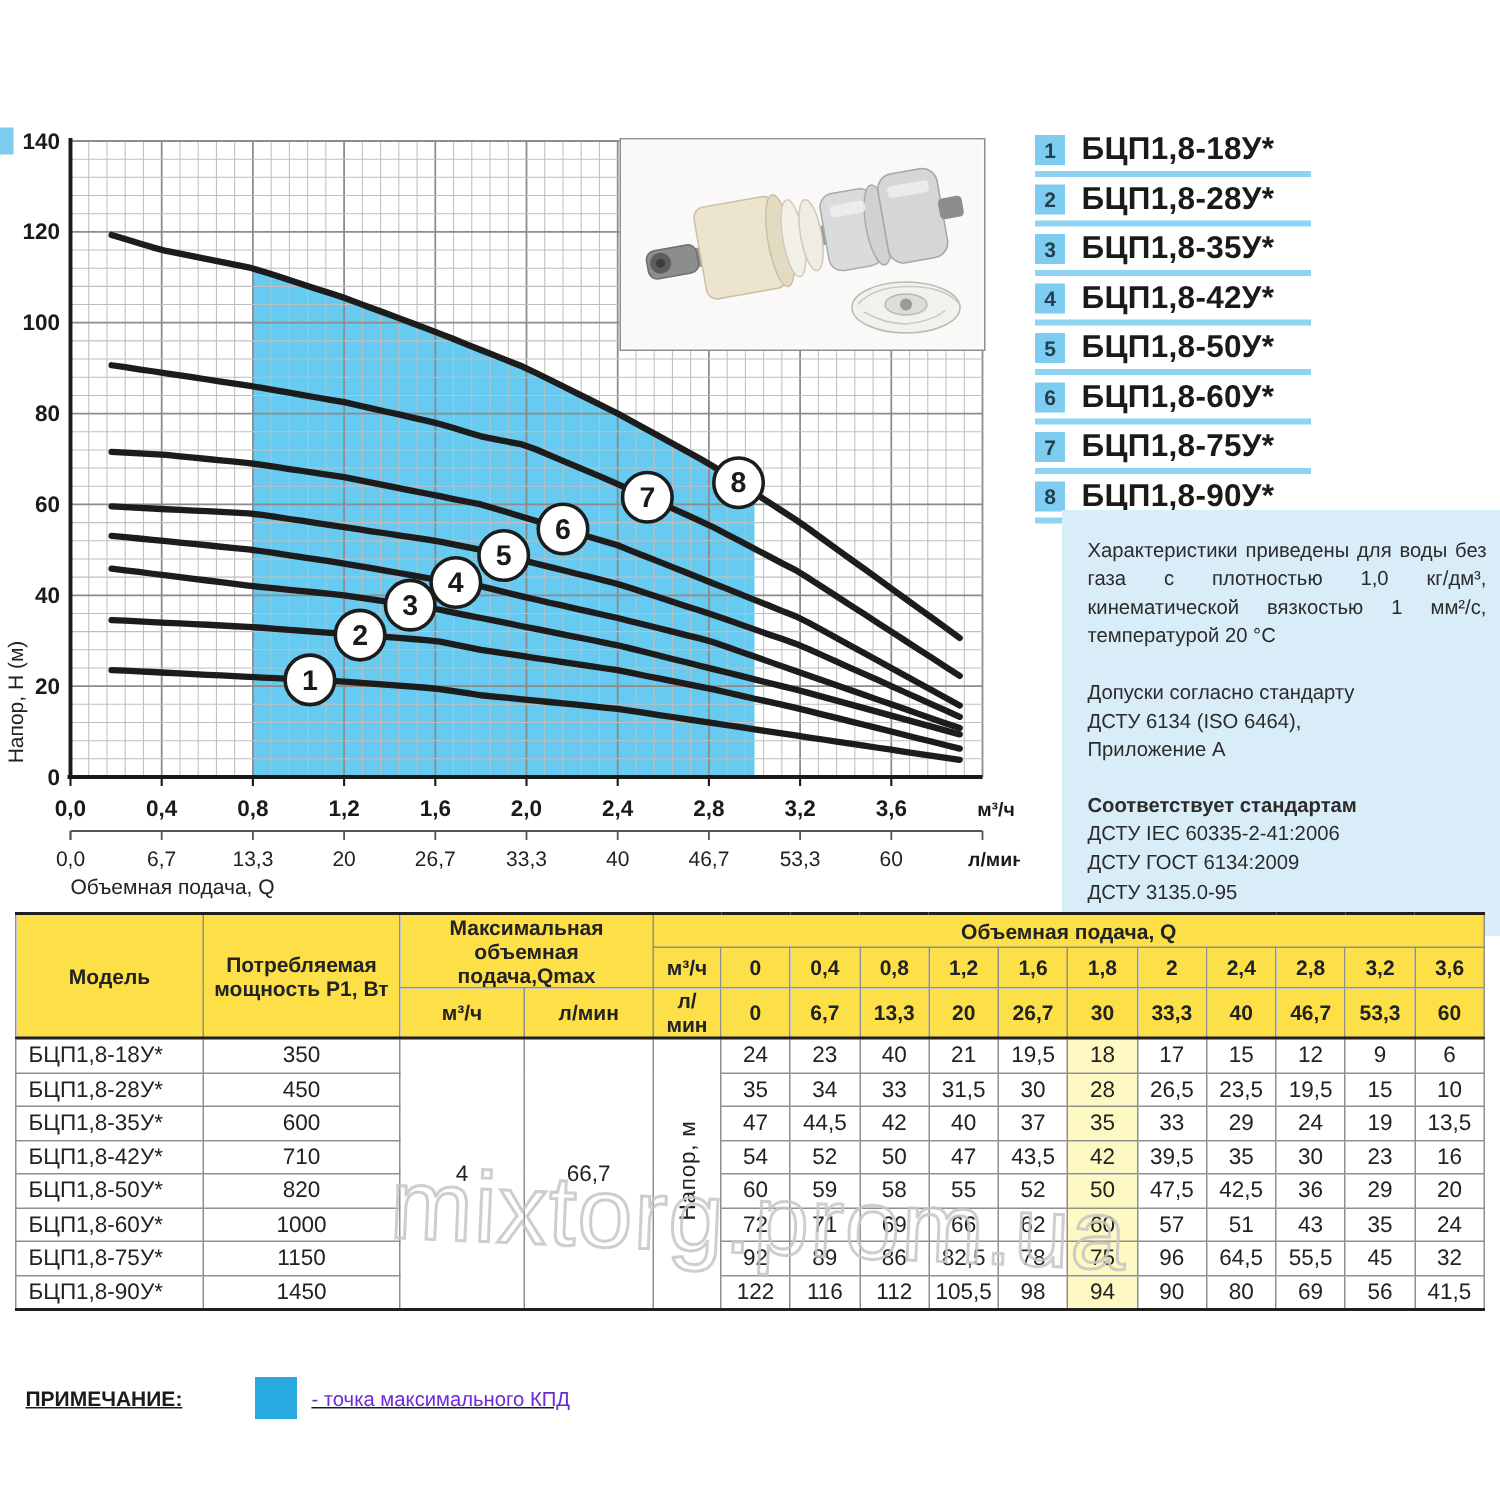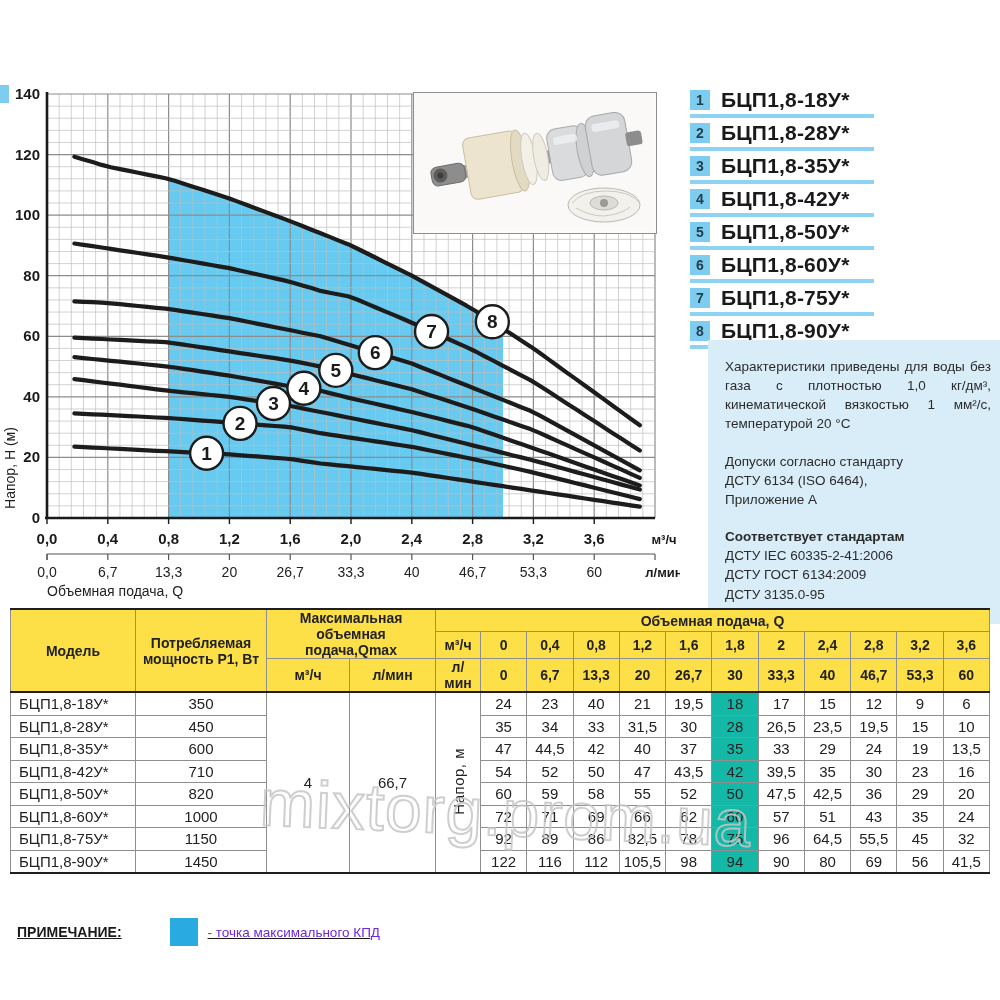--- a/index.html
+++ b/index.html
@@ -44,21 +44,21 @@
               border-top:2px solid #1f1f1f;border-bottom:2px solid #1f1f1f;}
   #spec-table th,#spec-table td{border:1px solid #8f8f8f;text-align:center;padding:0 2px;overflow:hidden;}
   #spec-table thead th{background:#fde047;font-weight:700;color:#222;}
   #spec-table thead{border-bottom:2px solid #1f1f1f;}
   #spec-table .h1 th{height:20px;font-size:14px;}
   #spec-table .h2 th{height:24px;font-size:14px;}
   #spec-table .h3 th{height:20px;font-size:14px;}
   #spec-table .small{font-size:13px;}
   #spec-table tbody td{height:21.5px;font-size:15px;color:#222;background:#fff;}
   #spec-table tbody td.model{text-align:left;padding-left:8px;font-size:15px;}
-  #spec-table tbody td.hl{background:#14b8a6;}
+  #spec-table tbody td.hl{background:#fef9c3;}
   #spec-table td.vert{width:45px;}
   #spec-table td.vert span{writing-mode:vertical-rl;transform:rotate(180deg);font-size:15px;letter-spacing:0.5px;}
   
   #watermark{position:absolute;left:262px;top:764px;font:400 66px "Liberation Sans",sans-serif;
              color:transparent;-webkit-text-stroke:2px #c6c6c6;letter-spacing:1px;
              transform:rotate(2.5deg);transform-origin:left top;pointer-events:none;z-index:9;opacity:0.85;}
   
   #note{position:absolute;left:17px;top:918px;display:flex;align-items:center;text-decoration:underline;}
   #note .note-label{font:700 14px "Liberation Sans",sans-serif;}
   #note .note-square{width:28px;height:28px;background:#29abe2;margin-left:48px;}

